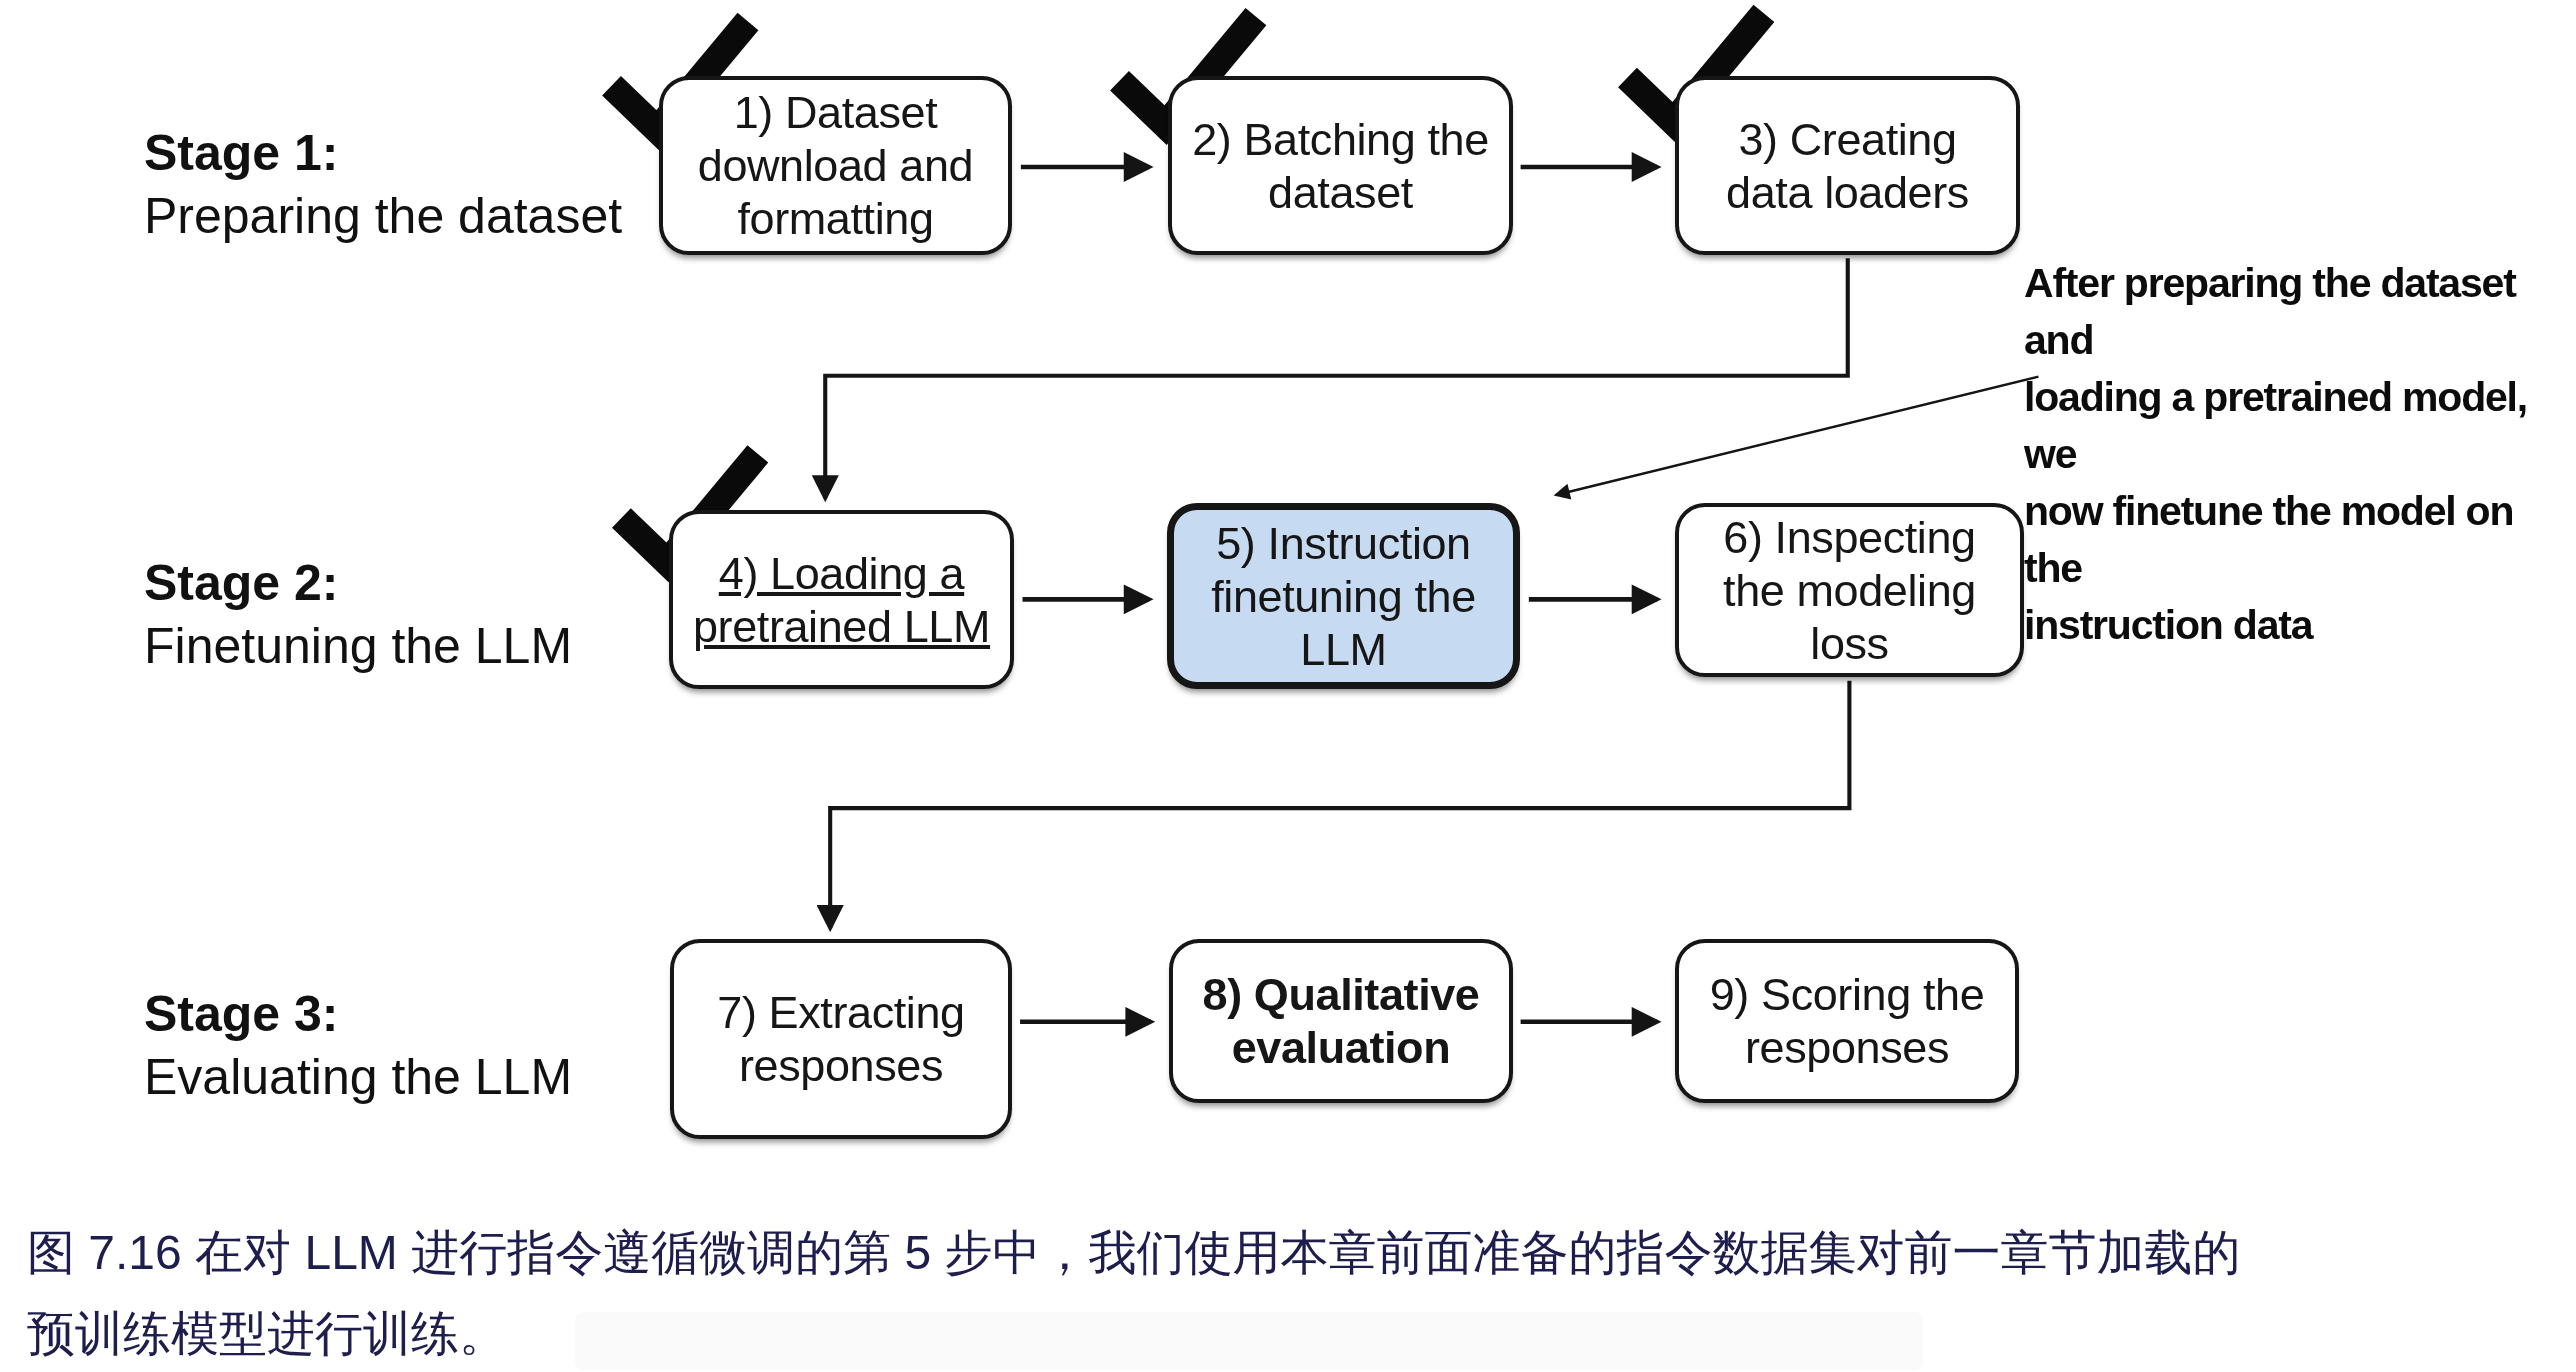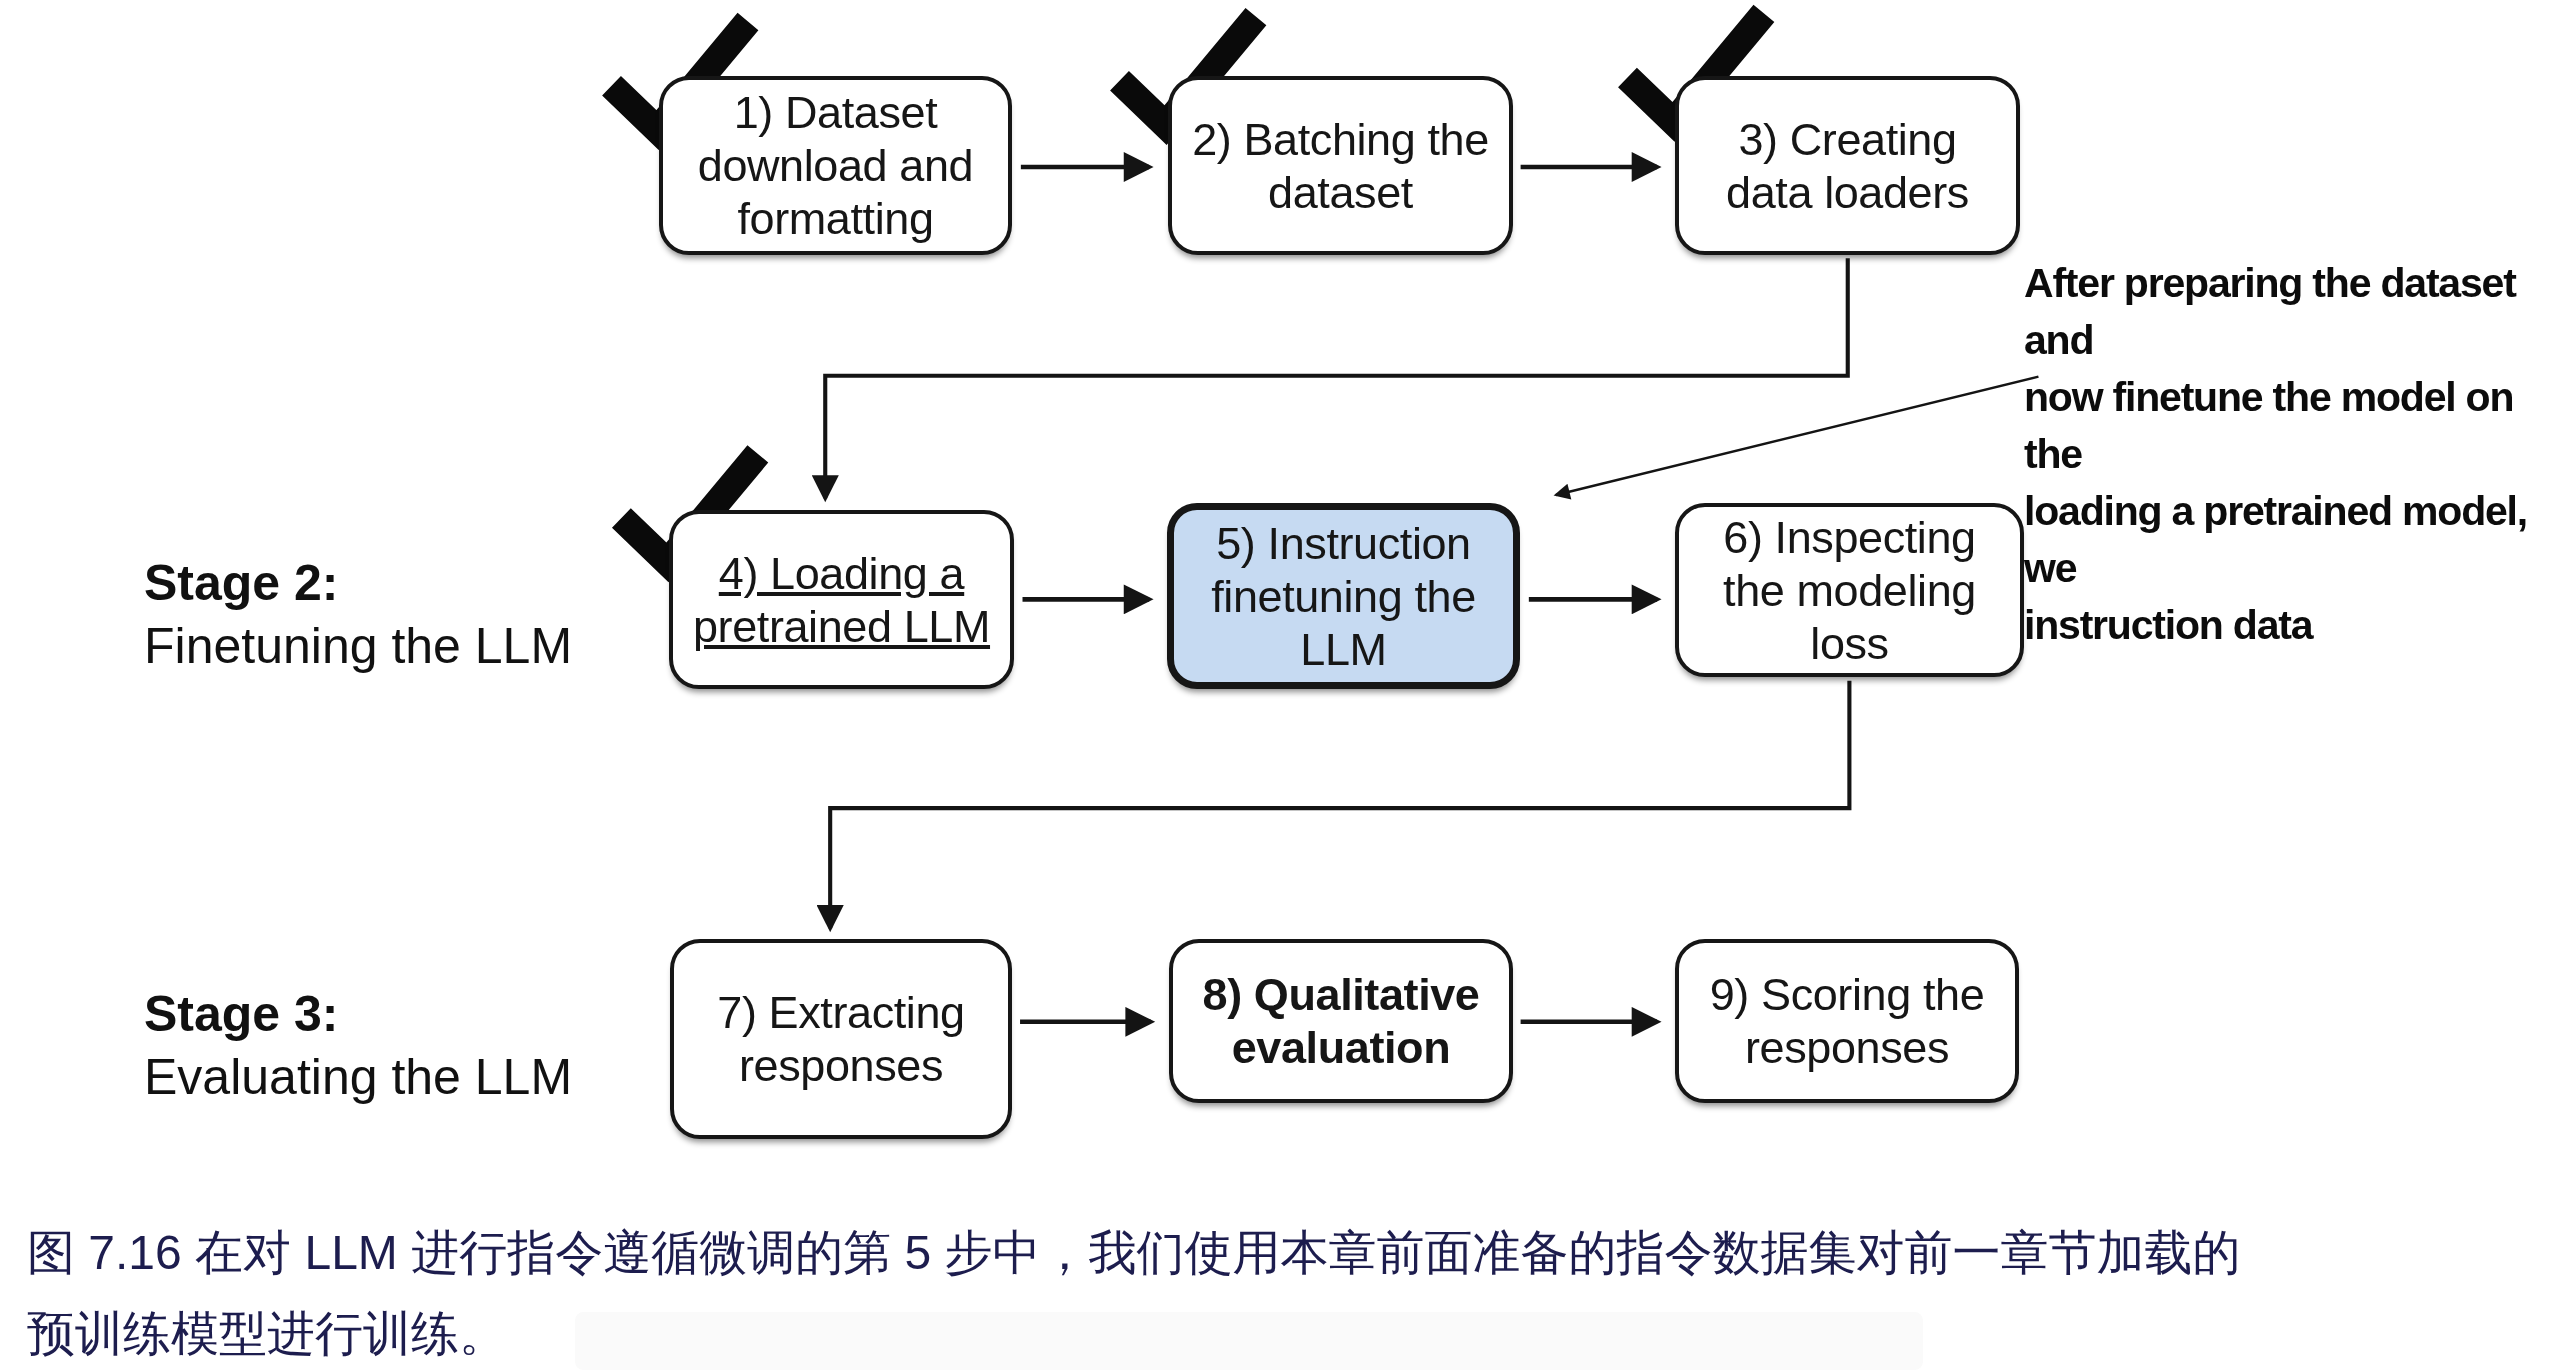--- a/index.html
+++ b/index.html
@@ -149,20 +149,24 @@
         <path class="check" d="M8 88 L64 142 L174 10"></path>
       </g>
     <g transform="translate(1972,6)">
         <path class="check" d="M8 88 L64 142 L174 10"></path>
       </g>
     <g transform="translate(748,542)">
         <path class="check" d="M8 88 L64 142 L174 10"></path>
       </g>
   </svg>
 
+  <div class="stage stage-1">
+    <div class="stage-title">Stage 1:</div>
+    <div class="stage-subtitle">Preparing the dataset</div>
+  </div>
   <div class="stage stage-2">
     <div class="stage-title">Stage 2:</div>
     <div class="stage-subtitle">Finetuning the LLM</div>
   </div>
   <div class="stage stage-3">
     <div class="stage-title">Stage 3:</div>
     <div class="stage-subtitle">Evaluating the LLM</div>
   </div>
 
   <div class="box box-1">
@@ -188,22 +192,22 @@
     </div>
   <div class="box box-8">
       <span>8) Qualitative evaluation</span>
     </div>
   <div class="box box-9">
       <span>9) Scoring the responses</span>
     </div>
 
   <div class="annotation">
     <div>After preparing the dataset and</div>
+    <div>loading a pretrained model, we</div>
     <div>now finetune the model on the</div>
-    <div>loading a pretrained model, we</div>
     <div>instruction data</div>
   </div>
 
   <div class="caption-strip"></div>
 
   <div class="caption">
     <div>图 7.16 在对 LLM 进行指令遵循微调的第 5 步中，我们使用本章前面准备的指令数据集对前一章节加载的</div>
     <div>预训练模型进行训练。</div>
   </div>
 

